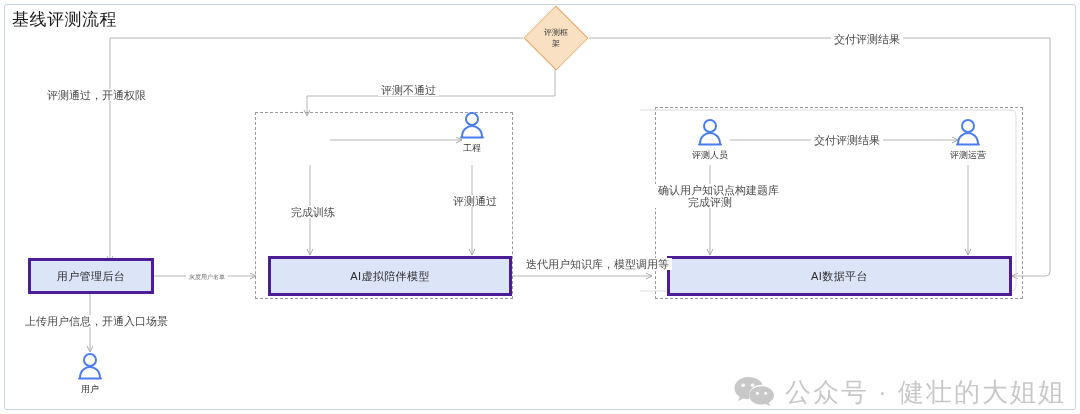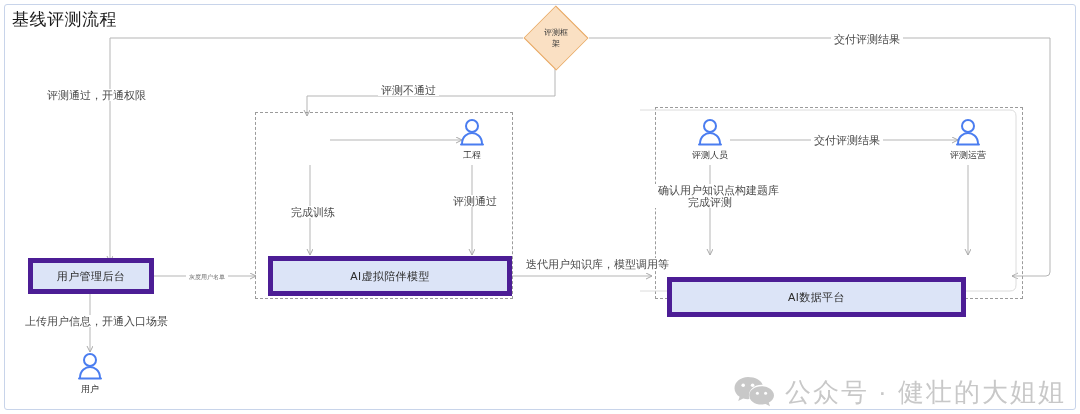--- a/index.html
+++ b/index.html
@@ -38,21 +38,21 @@
   
   .group-box {
     position: absolute;
     border: 1px dashed #9b9b9b;
     background: transparent;
   }
   
   .proc-box {
     position: absolute;
     background: #dce4f7;
-    border: 5px solid #4c1d95;
+    border: 3px solid #4c1d95;
     display: flex;
     align-items: center;
     justify-content: center;
     font-size: 11px;
     color: #2b2b2b;
     letter-spacing: .4px;
   }
   
   .diamond {
     position: absolute;
@@ -172,21 +172,21 @@
 
   <div class="group-box" style="left:255px; top:112px; width:258px; height:187px;"></div>
 
   <div class="group-box" style="left:655px; top:107px; width:368px; height:192px;"></div>
 
   <svg style="position:absolute;left:0;top:0;width:1080px;height:414px;pointer-events:none;" viewBox="0 0 1080 414" xmlns="http://www.w3.org/2000/svg">
     <path d="M640,110 L1010,110 Q1016,110 1016,116 L1016,285 Q1016,291 1010,291 L640,291" fill="none" stroke="#dcdcdc" stroke-width="1"></path>
   </svg>
 
 
-  <div class="actor" style="left:437px; top:118px;">
+  <div class="actor" style="left:437px; top:111px;">
     <svg class="glyph" width="26" height="28" viewBox="0 0 26 28">
       <circle cx="13" cy="8" r="6" fill="none" stroke="#4a7df0" stroke-width="2"></circle>
       <path d="M3,26 C3,18 9,15 13,15 C17,15 23,18 23,26" fill="none" stroke="#4a7df0" stroke-width="2" stroke-linecap="round"></path>
       <line x1="2" y1="26.5" x2="24" y2="26.5" stroke="#4a7df0" stroke-width="2" stroke-linecap="round"></line>
     </svg>
     <span class="alabel">工程</span>
   </div>
 
   <div class="actor" style="left:675px; top:118px;">
     <svg class="glyph" width="26" height="28" viewBox="0 0 26 28">
@@ -212,21 +212,21 @@
       <path d="M3,26 C3,18 9,15 13,15 C17,15 23,18 23,26" fill="none" stroke="#4a7df0" stroke-width="2" stroke-linecap="round"></path>
       <line x1="2" y1="26.5" x2="24" y2="26.5" stroke="#4a7df0" stroke-width="2" stroke-linecap="round"></line>
     </svg>
     <span class="alabel">用户</span>
   </div>
 
   <div class="proc-box" style="left:28px; top:258px; width:126px; height:36px;">用户管理后台</div>
 
   <div class="proc-box" style="left:268px; top:256px; width:244px; height:40px;">AI虚拟陪伴模型</div>
 
-  <div class="proc-box" style="left:667px; top:256px; width:299px; height:40px;margin-top:21px;">AI数据平台</div>
+  <div class="proc-box" style="left:667px; top:256px; width:345px; height:40px;">AI数据平台</div>
 
   <div class="edge-label" style="left:44px; top:89px;">评测通过，开通权限</div>
 
   <div class="edge-label" style="left:378px; top:84px;">评测不通过</div>
 
   <div class="edge-label" style="left:831px; top:33px;">交付评测结果</div>
 
   <div class="edge-label" style="left:811px; top:134px;">交付评测结果</div>
 
   <div class="edge-label" style="left:288px; top:206px;">完成训练</div>

